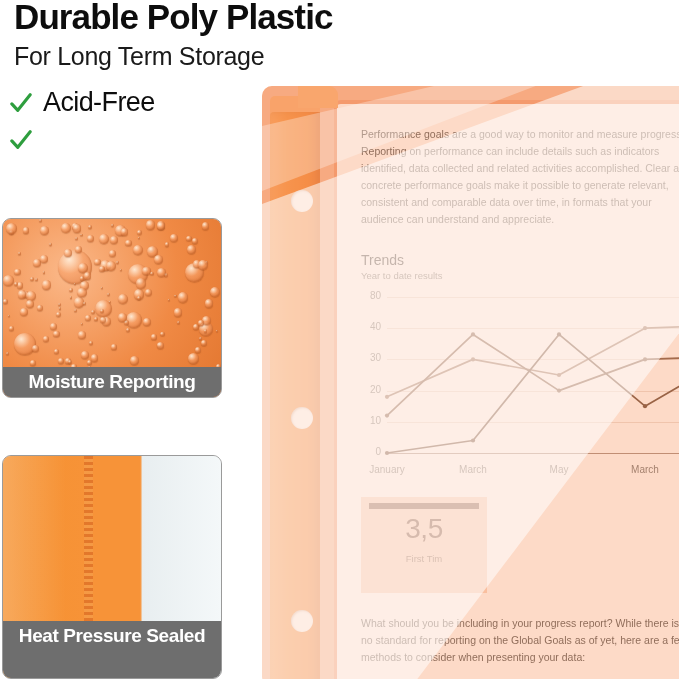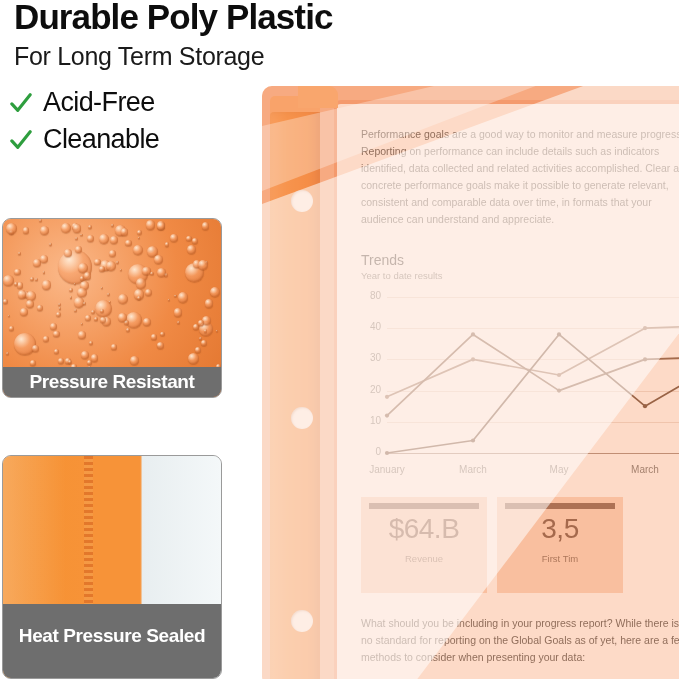--- a/index.html
+++ b/index.html
@@ -23,21 +23,21 @@
 
   
   .fcard{position:absolute;left:2px;width:218px;border-radius:9px;overflow:hidden;
          border:1px solid #9a9a9a;background:#ddd;}
   .fcard.one{top:218px;height:178px;}
   .fcard.two{top:455px;height:222px;}
   .fimg{position:absolute;inset:0;}
   .cap{position:absolute;left:0;right:0;bottom:0;background:#6e6e6e;color:#fff;
        text-align:center;font-weight:bold;letter-spacing:-0.4px;}
   .fcard.one .cap{height:30px;line-height:30px;font-size:19px;}
-  .fcard.two .cap{height:56px;font-size:19px;line-height:27px;padding-top:18px;}
+  .fcard.two .cap{height:56px;font-size:19px;line-height:27px;padding-top:1px;}
 
   
   .drops{position:absolute;inset:0;background:
      radial-gradient(circle at 30% 30%, #fbb98a 0%, #f08a45 55%, #e2752e 100%);}
   .drop{position:absolute;border-radius:50%;
         background:radial-gradient(circle at 33% 28%, rgba(255,236,215,.95) 0%, rgba(247,160,104,.65) 42%, rgba(214,106,46,.55) 100%);
         box-shadow:inset -1px -1px 2px rgba(150,60,10,.35), 0 1px 1px rgba(140,60,15,.30);}
 
   
   .seal{position:absolute;inset:0;background:
@@ -109,21 +109,20 @@
     <div class="bullet">
       <svg class="check" viewBox="0 0 24 24">
         <path d="M2 13 L8.5 20 L22 3" fill="none" stroke="#2e9e3e" stroke-width="3.4" stroke-linecap="round" stroke-linejoin="round"></path>
       </svg>
       <span class="btxt">Acid-Free</span>
     </div>
     <div class="bullet">
       <svg class="check" viewBox="0 0 24 24">
         <path d="M2 13 L8.5 20 L22 3" fill="none" stroke="#2e9e3e" stroke-width="3.4" stroke-linecap="round" stroke-linejoin="round"></path>
       </svg>
-      <span class="btxt">Cleanable</span>
     </div>
   </div>
 
   <div class="fcard one">
     <div class="fimg drops" id="dropfield">
         <div class="drop" style="left: 33%; top: 27%; width: 34px; height: 34px; margin-left: -17px; margin-top: -17px;"></div>
         <div class="drop" style="left: 62%; top: 31%; width: 20px; height: 20px; margin-left: -10px; margin-top: -10px;"></div>
         <div class="drop" style="left: 88%; top: 30%; width: 19px; height: 19px; margin-left: -9.5px; margin-top: -9.5px;"></div>
         <div class="drop" style="left: 46%; top: 50%; width: 17px; height: 17px; margin-left: -8.5px; margin-top: -8.5px;"></div>
         <div class="drop" style="left: 60%; top: 57%; width: 16px; height: 16px; margin-left: -8px; margin-top: -8px;"></div>
@@ -293,21 +292,21 @@
         <div class="drop" style="left: 70.4527%; top: 1.46133%; width: 7.99209px; height: 7.99209px;"></div>
         <div class="drop" style="left: 32.5373%; top: 50.5058%; width: 3.16998px; height: 3.16998px;"></div>
         <div class="drop" style="left: 58.2793%; top: 77.0966%; width: 8.82704px; height: 8.82704px;"></div>
         <div class="drop" style="left: 89.3454%; top: 22.9004%; width: 10.7133px; height: 10.7133px;"></div>
         <div class="drop" style="left: 67.4023%; top: 29.5838%; width: 3.57867px; height: 3.57867px;"></div>
         <div class="drop" style="left: 34.1165%; top: 38.8134%; width: 9.17323px; height: 9.17323px;"></div>
         <div class="drop" style="left: 31.1548%; top: 92.2561%; width: 4.24695px; height: 4.24695px;"></div>
         <div class="drop" style="left: 0.183899%; top: 31.5784%; width: 10.5498px; height: 10.5498px;"></div>
         <div class="drop" style="left: 82.8704%; top: 98.4469%; width: 4.83191px; height: 4.83191px;"></div>
       </div>
-    <div class="cap">Pressure Resistant</div>
+    <div class="cap">Moisture Reporting</div>
   </div>
 
   <div class="fcard two">
     <div class="fimg seal">
       <div class="sealline"></div>
       <div class="sealglow"></div>
     </div>
     <div class="cap">
       <div>Heat Pressure Sealed</div>
     </div>
@@ -359,25 +358,20 @@
               <circle cx="112" cy="149.52" r="2.1" fill="#5a3a28"></circle>
               <circle cx="198" cy="43.44" r="2.1" fill="#5a3a28"></circle>
               <circle cx="284" cy="115.2" r="2.1" fill="#5a3a28"></circle>
               <circle cx="370" cy="65.28" r="2.1" fill="#5a3a28"></circle>
             </svg>
           </div>
 
         <div class="stats">
           <div class="stat">
             <div class="bar"></div>
-            <div class="val">$64.B</div>
-            <div class="lbl">Revenue</div>
-          </div>
-          <div class="stat">
-            <div class="bar"></div>
             <div class="val">3,5</div>
             <div class="lbl">First Tim</div>
           </div>
         </div>
 
         <p class="para2">What should you be including in your progress report? While there is no standard for reporting on the Global Goals as of yet, here are a few methods to consider when presenting your data:</p>
 
       </div>
     </div>
 

